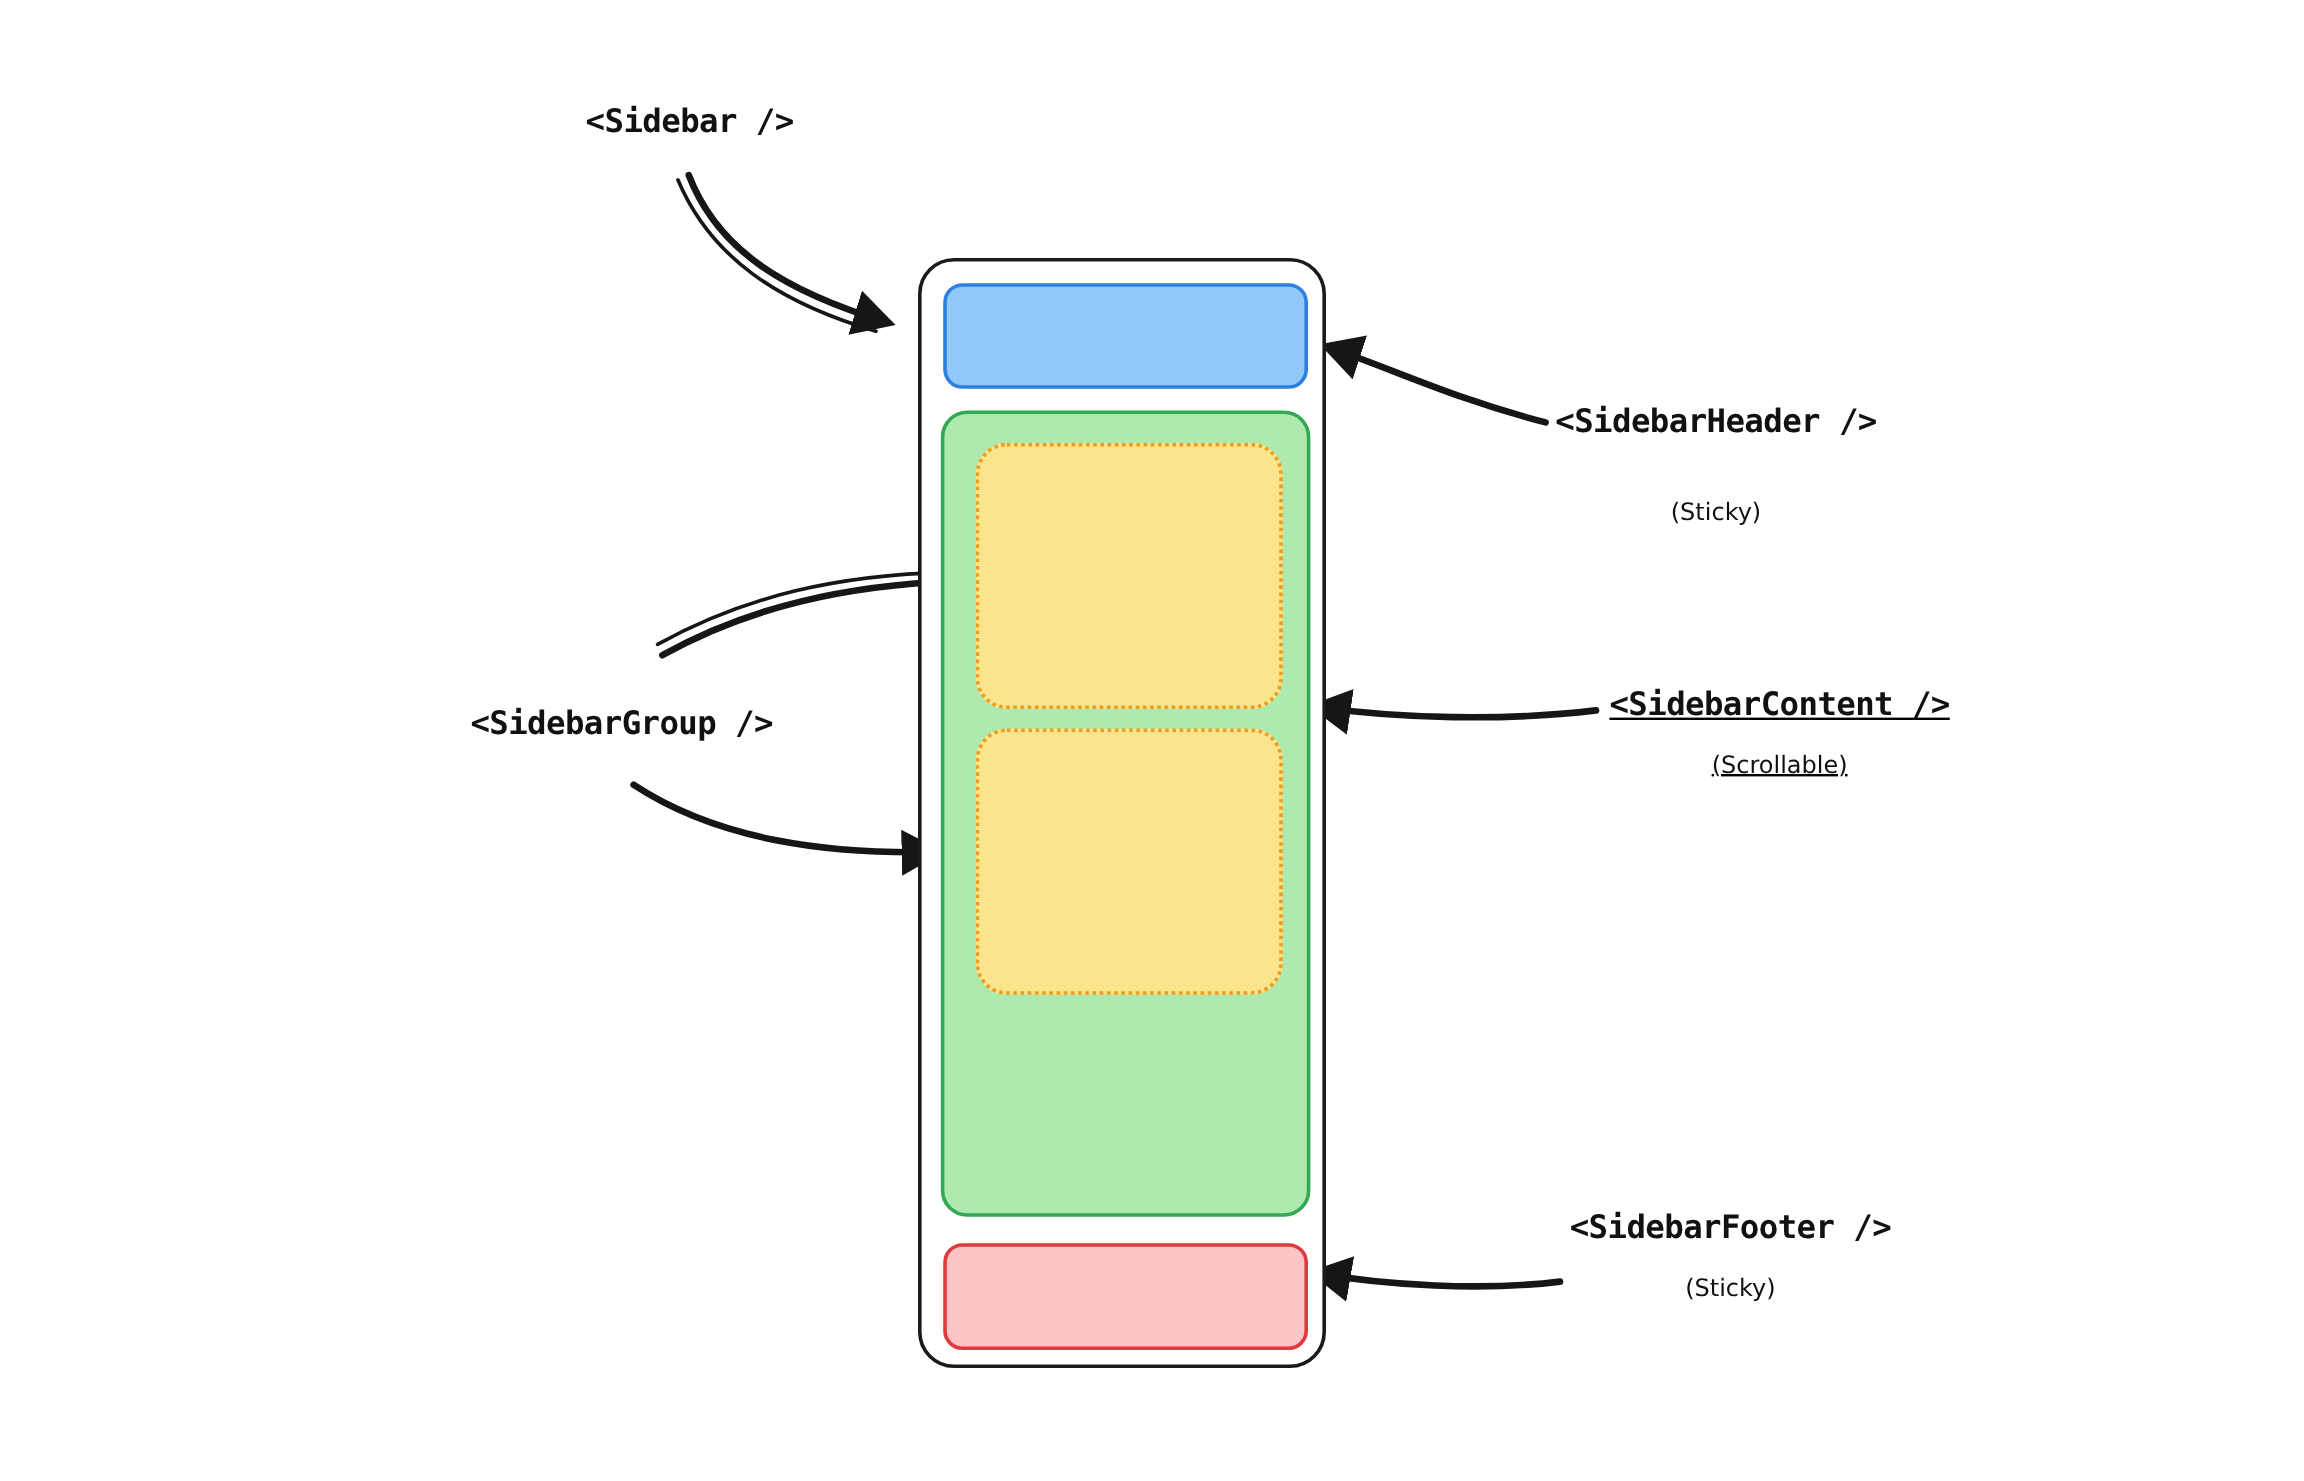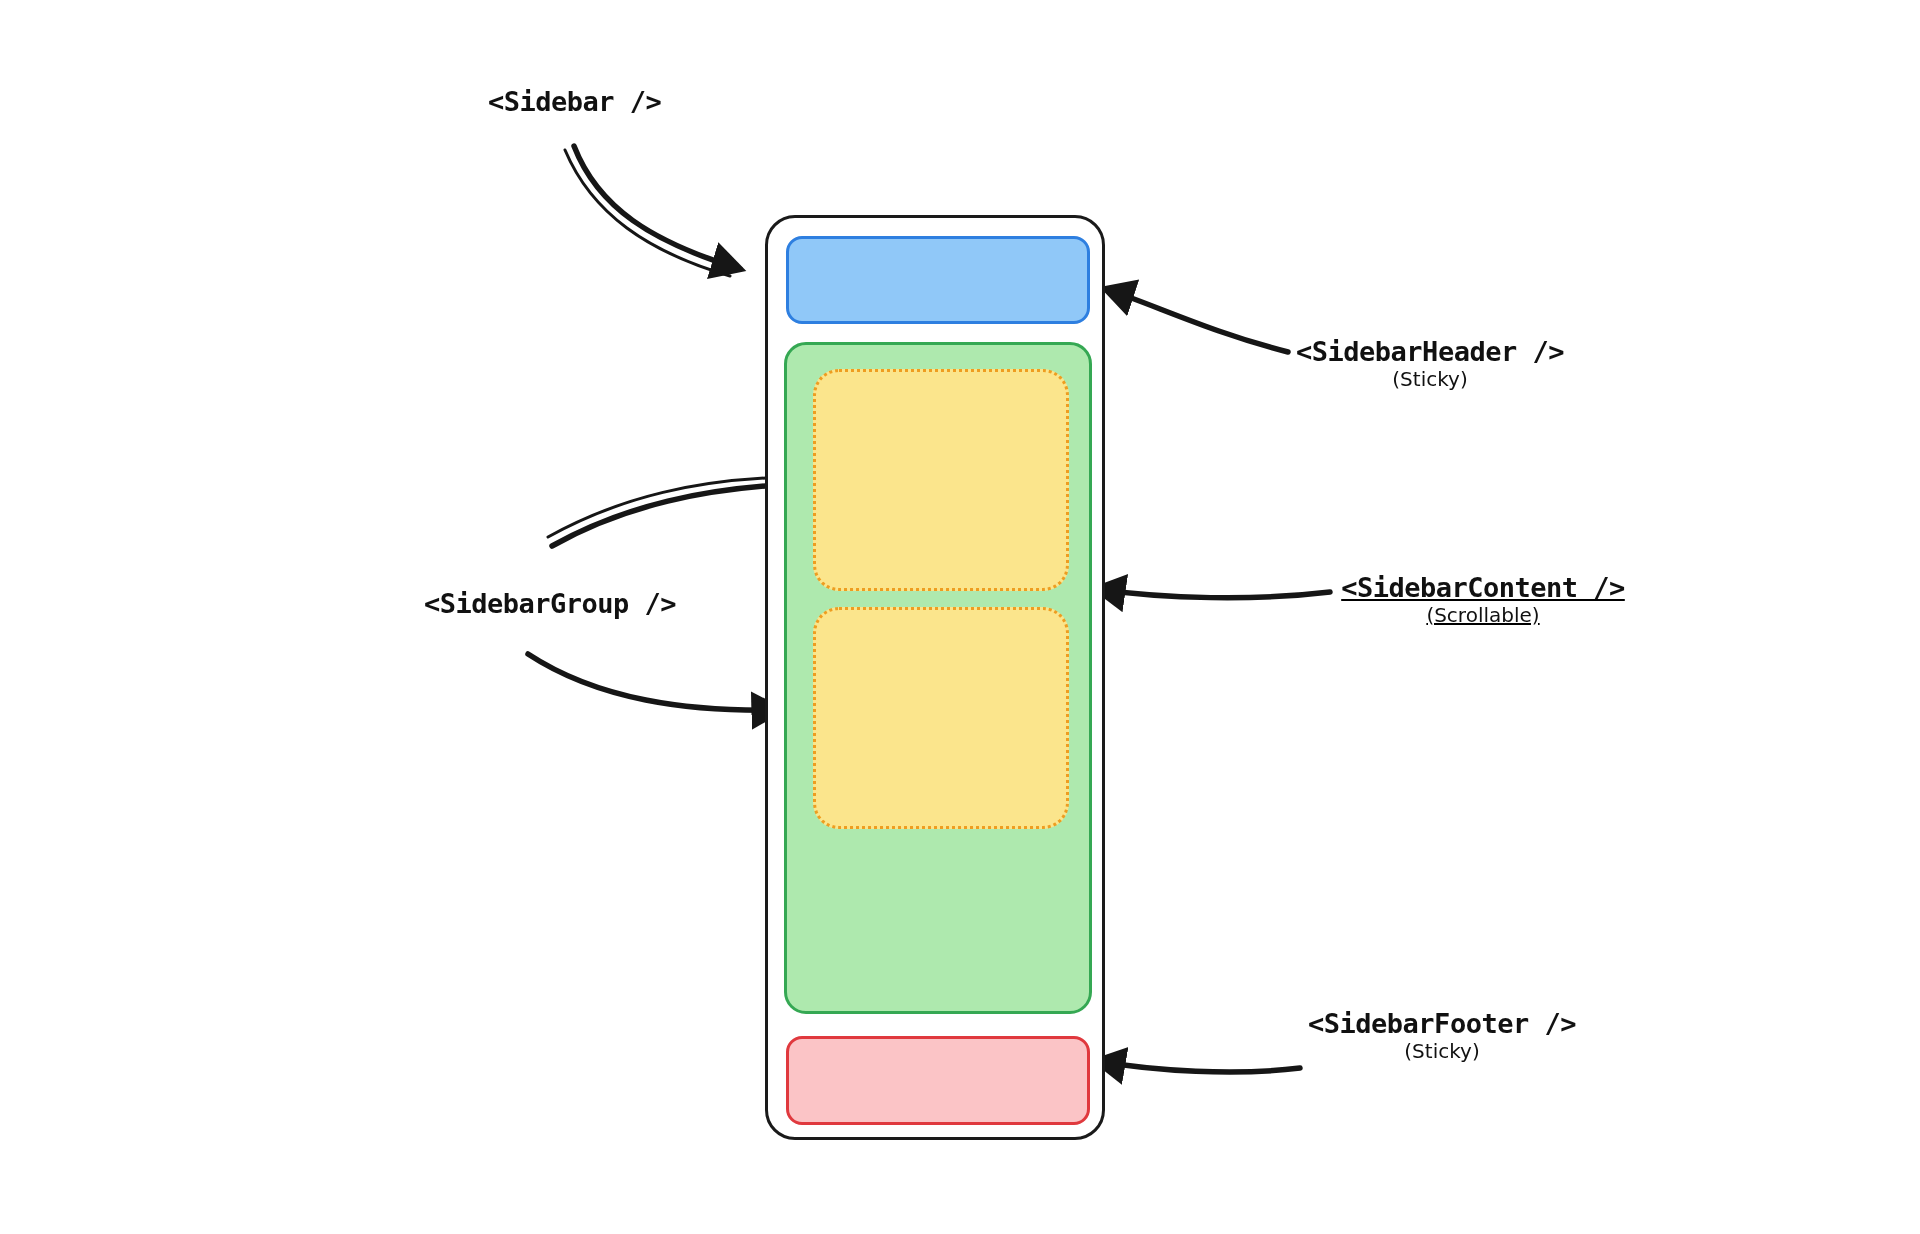--- a/index.html
+++ b/index.html
@@ -98,32 +98,32 @@
     font-weight: 700;
     font-size: 27px;
     color: #111111;
     white-space: nowrap;
     letter-spacing: -0.5px;
   }
   .sub {
     font-family: "DejaVu Sans", sans-serif;
     font-size: 20px;
     color: #111111;
-    margin-top: 0;
+    margin-top: 22px;
     white-space: nowrap;
   }
   .anno {
     position: absolute;
     display: flex;
     flex-direction: column;
     align-items: center;
   }
   .lbl-sidebar   { position: absolute; left: 488px; top: 86px; }
-  .lbl-group     { position: absolute; left: 424px; top: 588px; }
-  .anno-header   { left: 1290px; top: 336px; width: 280px; }
+  .lbl-group     { position: absolute; left: 392px; top: 588px; }
+  .anno-header   { left: 1290px; top: 336px; width: 280px; gap: 25px; }
   .anno-content  { left: 1337px; top: 572px; width: 292px; text-decoration: underline; }
   .anno-footer   { left: 1304px; top: 1008px; width: 276px; }
 </style>
 </head>
 <body>
 
 <div class="canvas">
 
   <svg class="arrows" viewBox="0 0 1920 1234" xmlns="http://www.w3.org/2000/svg">
     <defs>

